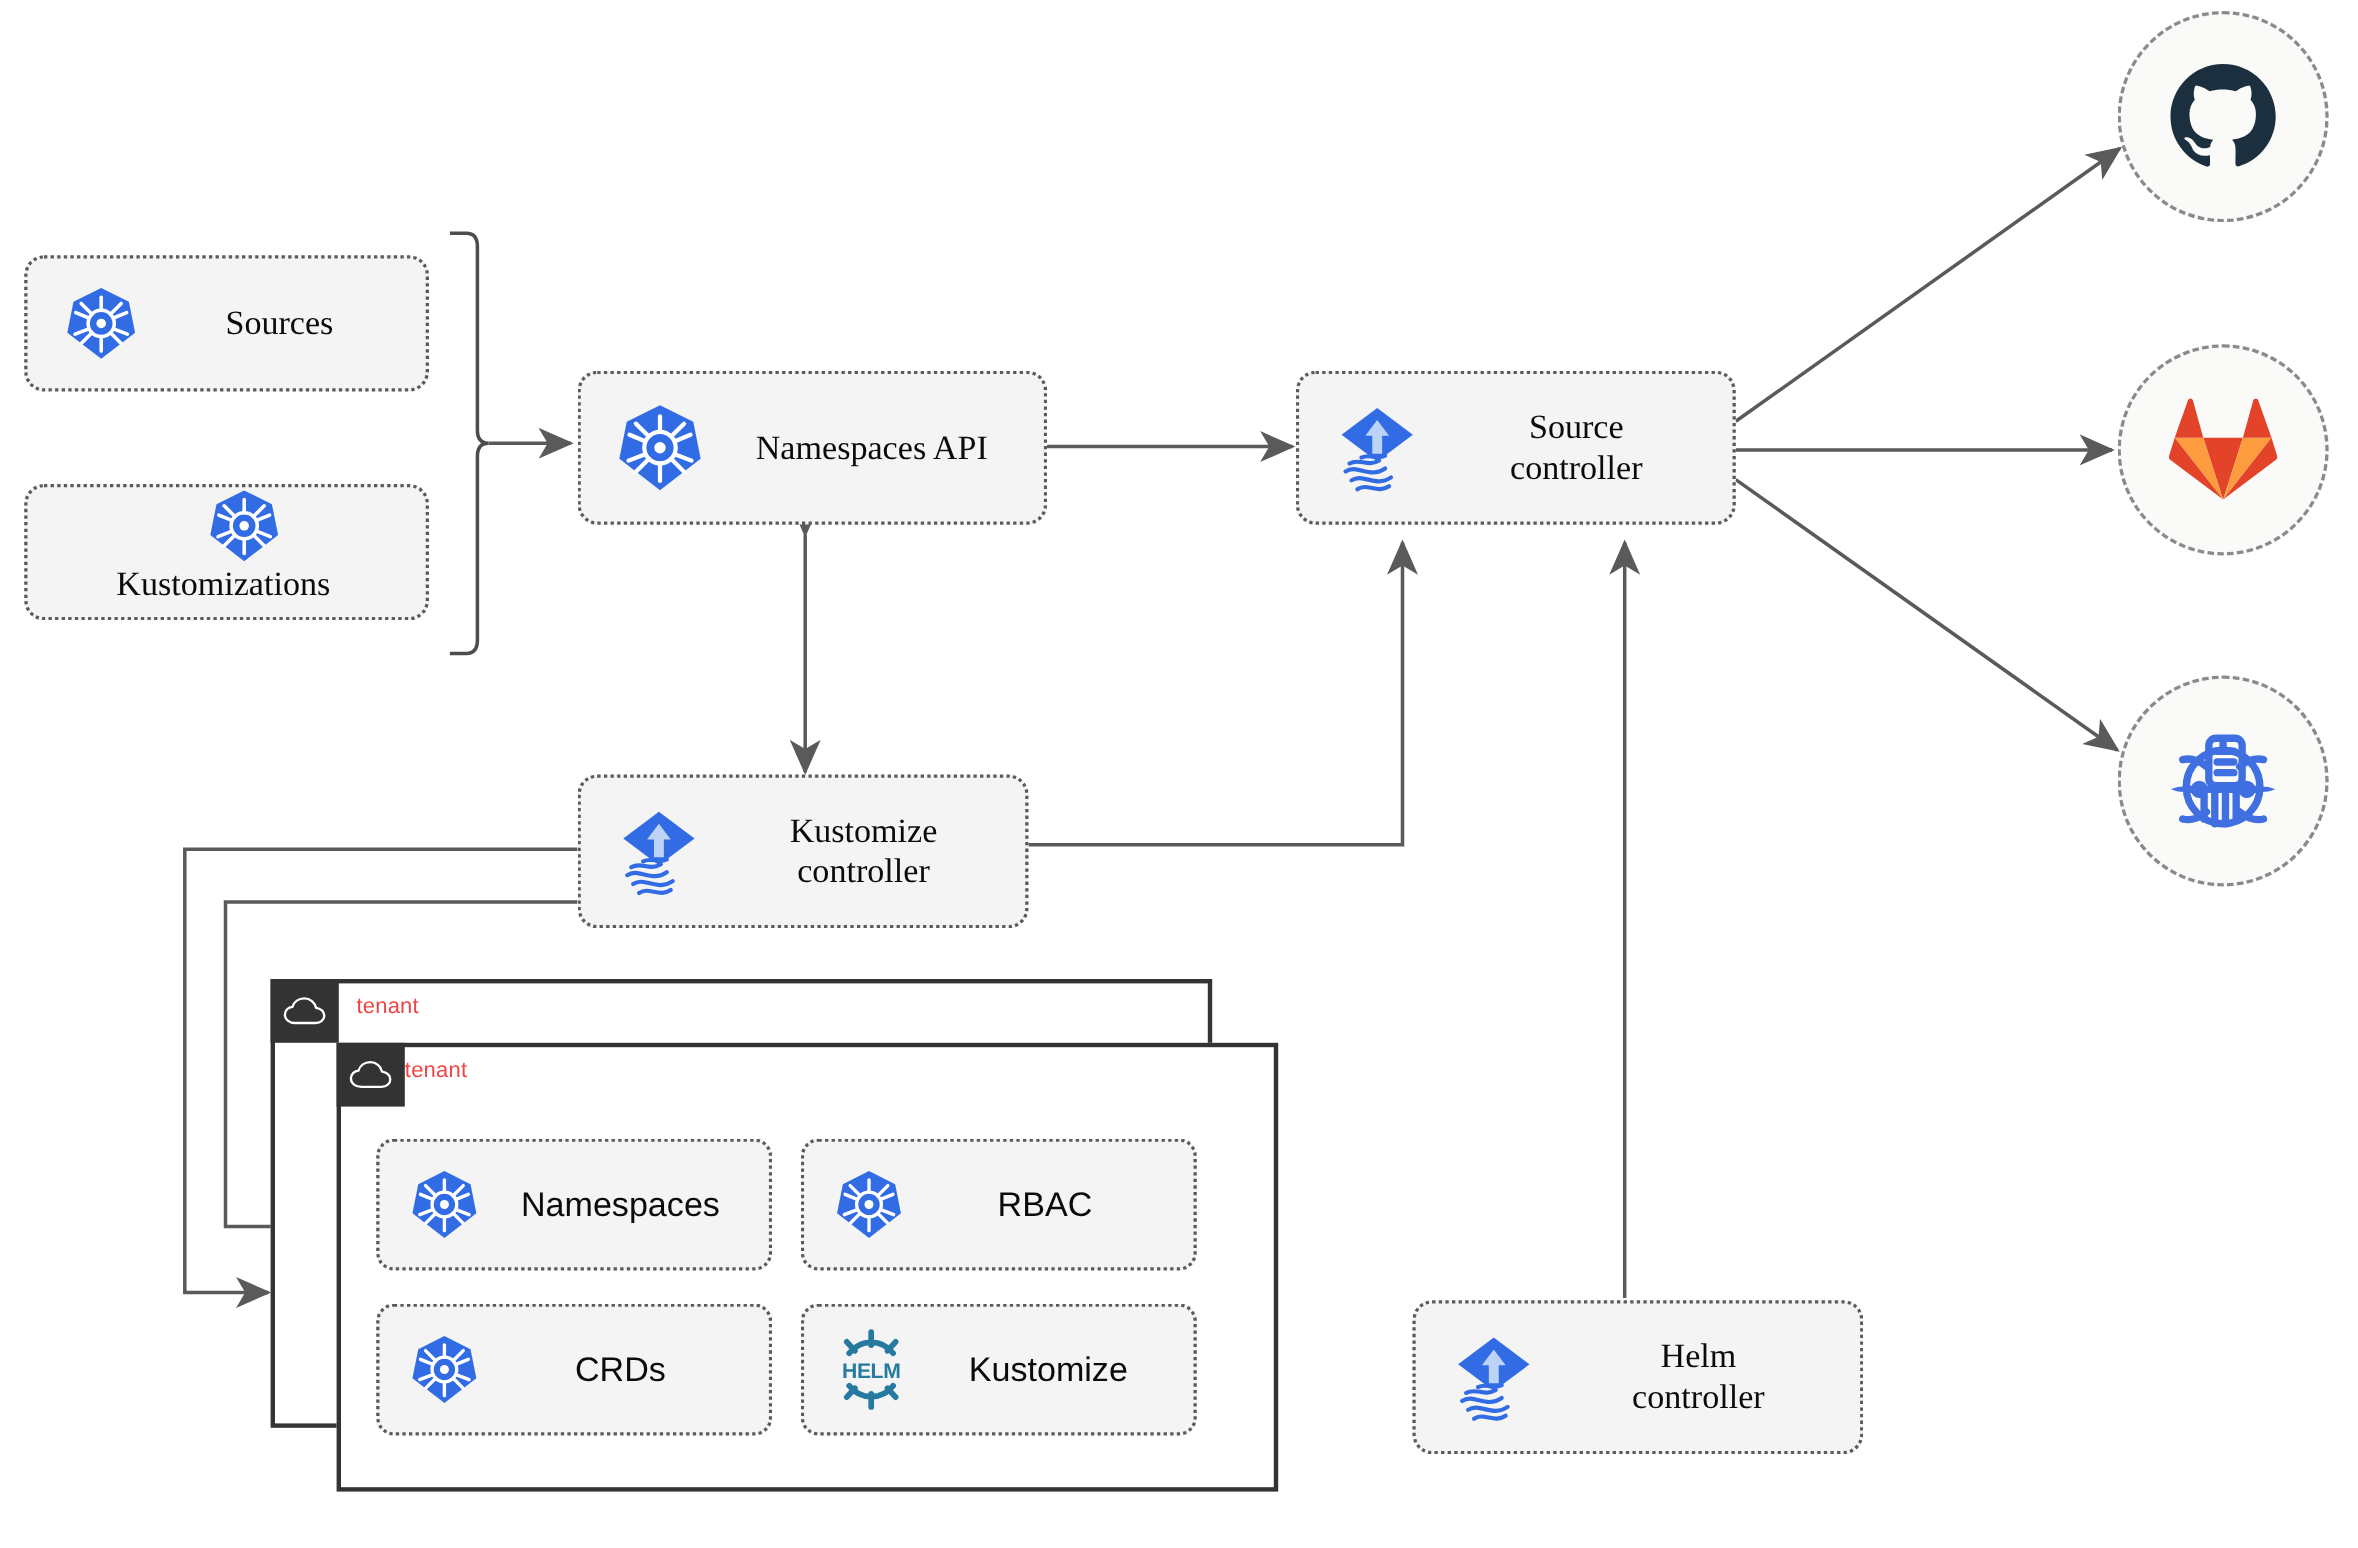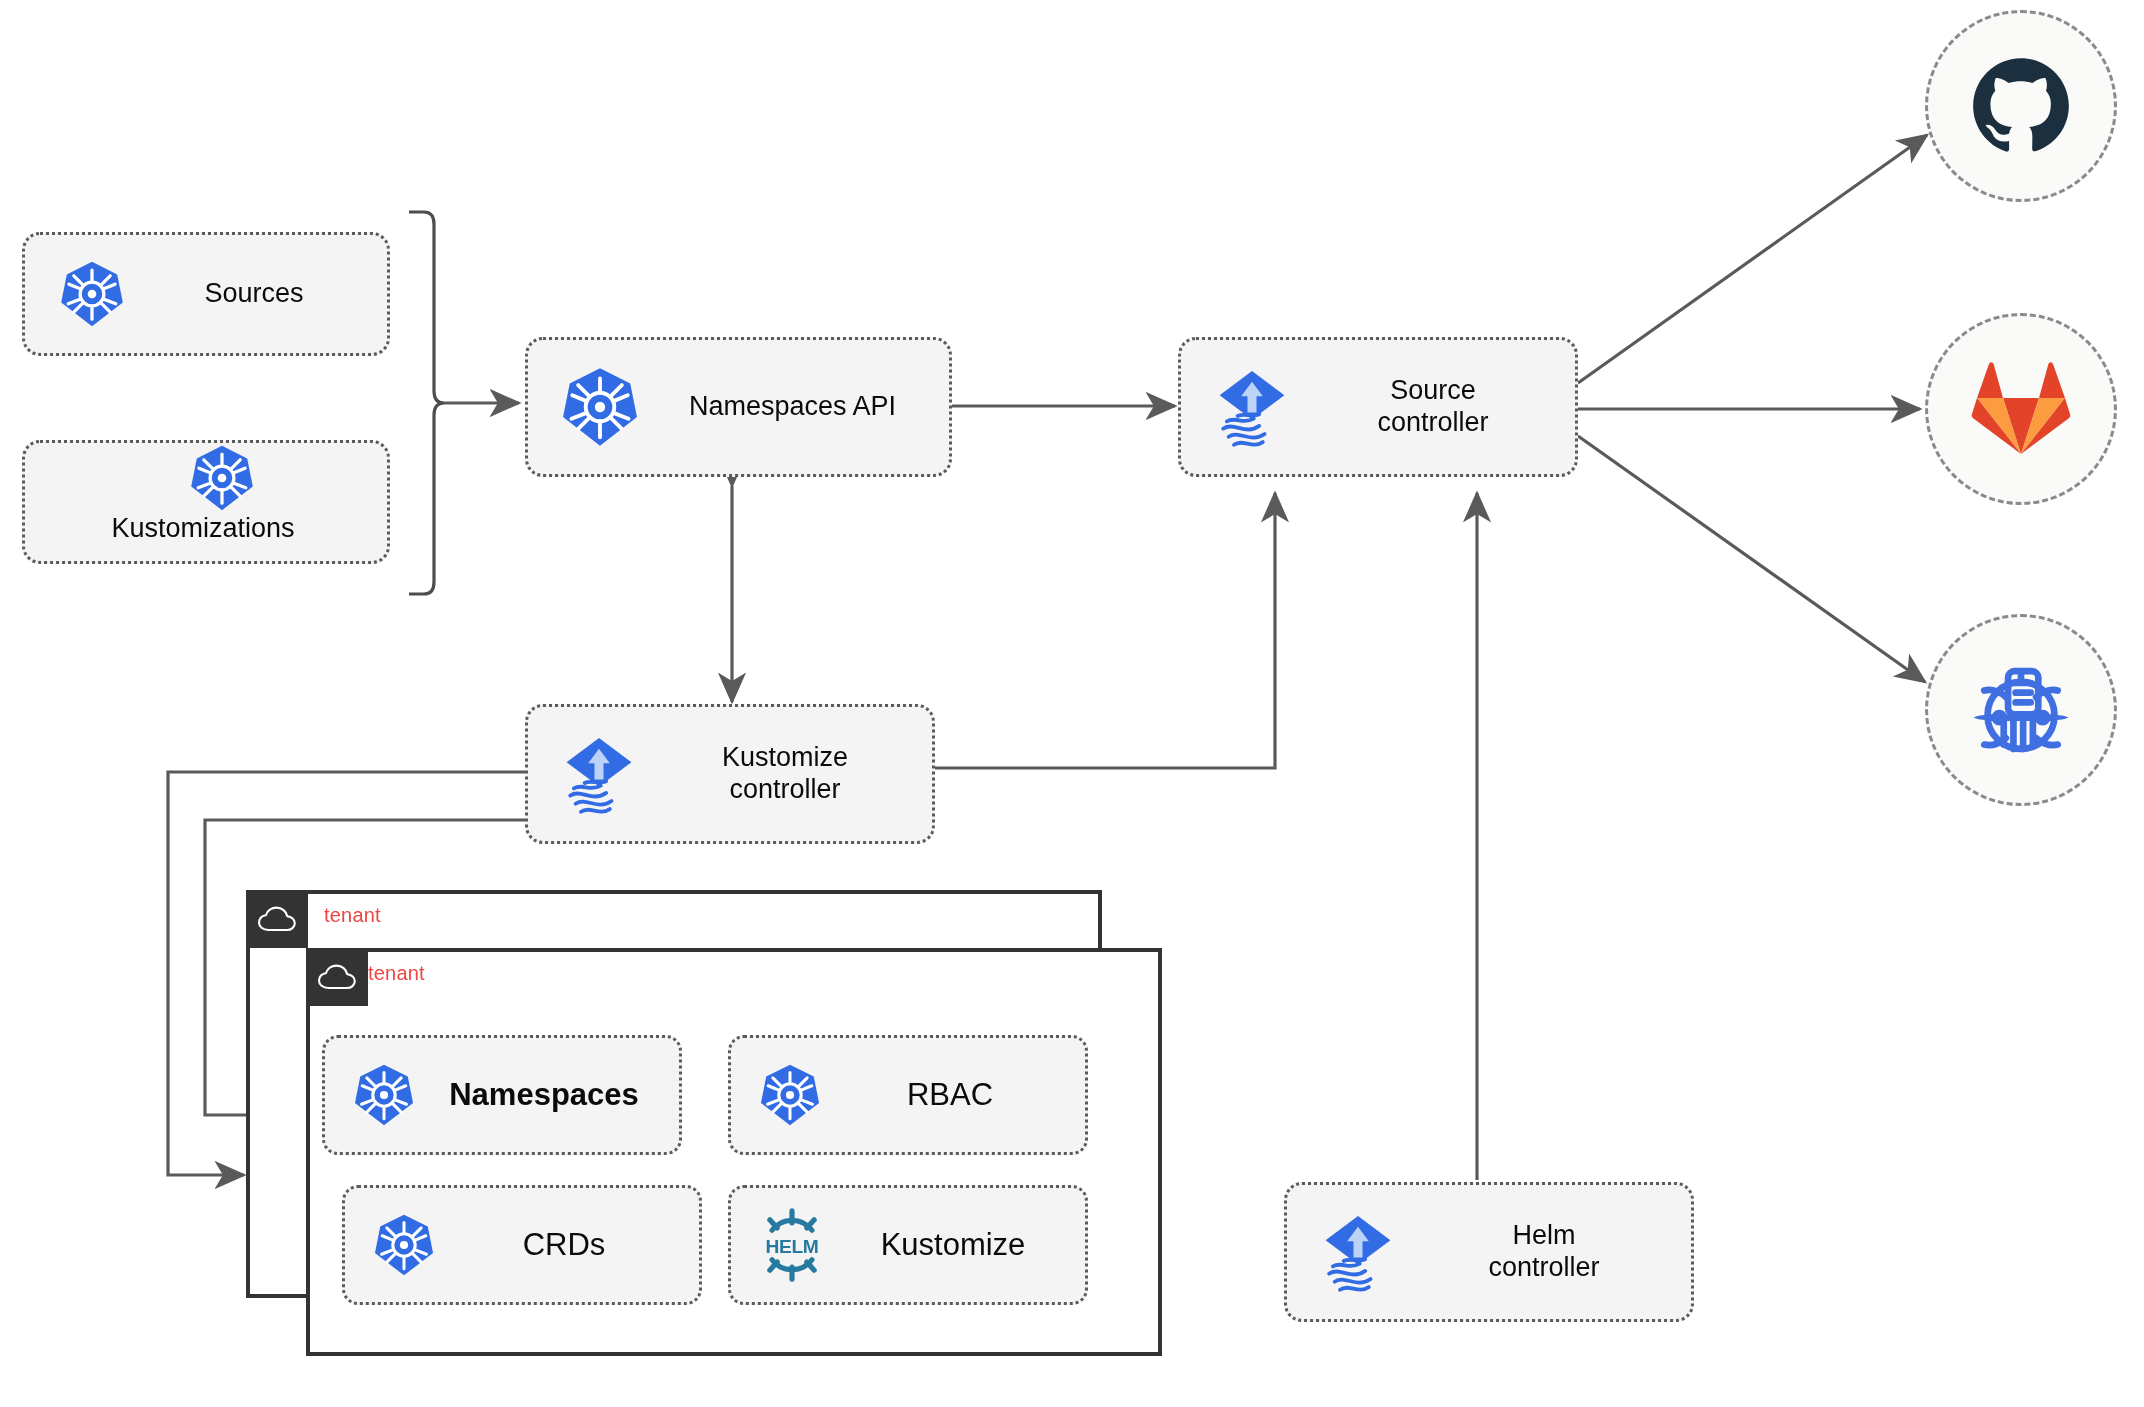--- a/index.html
+++ b/index.html
@@ -4,22 +4,22 @@
 <style>
   html,body{margin:0;padding:0;background:#ffffff;}
   body{width:2144px;height:1407px;font-family:"Liberation Sans",sans-serif;overflow:hidden;}
   #stage{position:relative;width:2144px;height:1407px;background:#fff;}
   svg.layer{position:absolute;left:0;top:0;width:2144px;height:1407px;}
   .node-box{
     position:absolute;background:#f4f4f4;border:3px dotted #5a5a5a;border-radius:18px;
     display:flex;align-items:center;box-sizing:border-box;
   }
   .node-label{
-    font-size:27px;color:#0b0b0b;line-height:1.18;white-space:pre-line;
-    text-align:center;flex:1 1 auto;padding-right:6px;
+    font-size:31px;color:#0b0b0b;line-height:1.18;white-space:pre-line;
+    text-align:center;flex:1 1 auto;padding-right:6px;font-family:Liberation Serif, serif;
   }
   .node-icon{flex:0 0 auto;display:flex;align-items:center;justify-content:center;}
   .small-box{
     position:absolute;background:#f4f4f4;border:3px dotted #5a5a5a;border-radius:16px;
     display:flex;align-items:center;box-sizing:border-box;
   }
   .small-label{font-size:31px;color:#0b0b0b;flex:1 1 auto;text-align:center;padding-right:8px;}
   .circle-node{
     position:absolute;border-radius:50%;background:#fafaf8;border:3px dashed #8a8a8a;
     display:flex;align-items:center;justify-content:center;box-sizing:border-box;
@@ -87,21 +87,21 @@
   <div class="tenant-fill" style="left:306px;top:948px;width:856px;height:408px;"></div>
   <div class="tenant-frame" style="left:306px;top:948px;width:856px;height:408px;"></div>
   <div class="tenant-tab" style="left:306px;top:948px;width:62px;height:58px;">
     <svg width="40" height="26" viewBox="0 0 40 26">
       <path d="M11.5,24 C5.7,24 2,20.6 2,16.4 C2,12.6 5,9.6 8.9,9.3 C10.3,4.6 14.6,1.6 19.6,1.6
                C24.9,1.6 29.3,5.3 30.3,10.2 C34.6,10.6 37.8,13.7 37.8,17.3 C37.8,21.1 34.3,24 30,24 Z" fill="none" stroke="#ffffff" stroke-width="2.1" stroke-linejoin="round"></path>
     </svg>
   </div>
   <div class="tenant-name" style="left:368px;top:962px;">tenant</div>
 
-  <div class="small-box" style="left:322px;top:1035px;width:360px;height:120px;font-weight:bold;">
+  <div class="small-box" style="left:342px;top:1035px;width:360px;height:120px;">
     <span class="node-icon" style="margin-left:26px;">
       <svg width="66" height="66" viewBox="0 0 100 100">
         <polygon points="50,4 86,22 94,62 50,96 6,62 14,22" fill="#326ce5"></polygon>
         <g fill="none" stroke="#ffffff" stroke-width="4.6" stroke-linecap="round">
           <circle cx="50" cy="50" r="17"></circle>
           <line x1="50" y1="16" x2="50" y2="33"></line>
           <line x1="50" y1="67" x2="50" y2="86"></line>
           <line x1="17" y1="36" x2="34" y2="43"></line>
           <line x1="66" y1="57" x2="84" y2="64"></line>
           <line x1="83" y1="36" x2="66" y2="43"></line>

